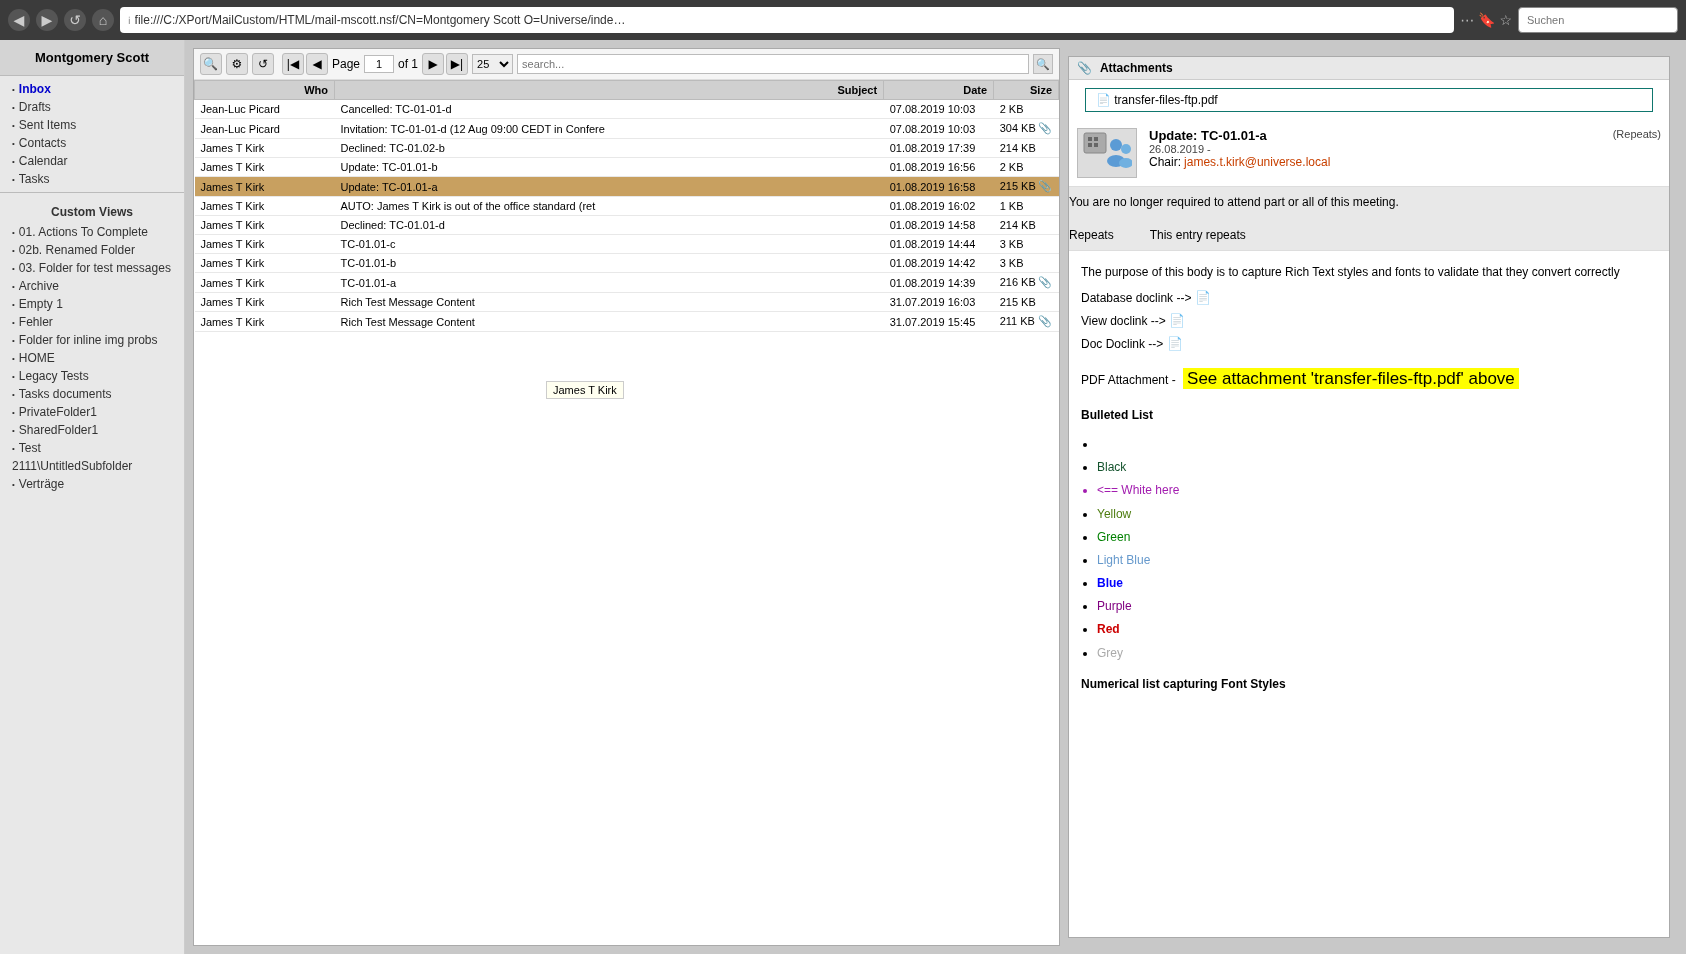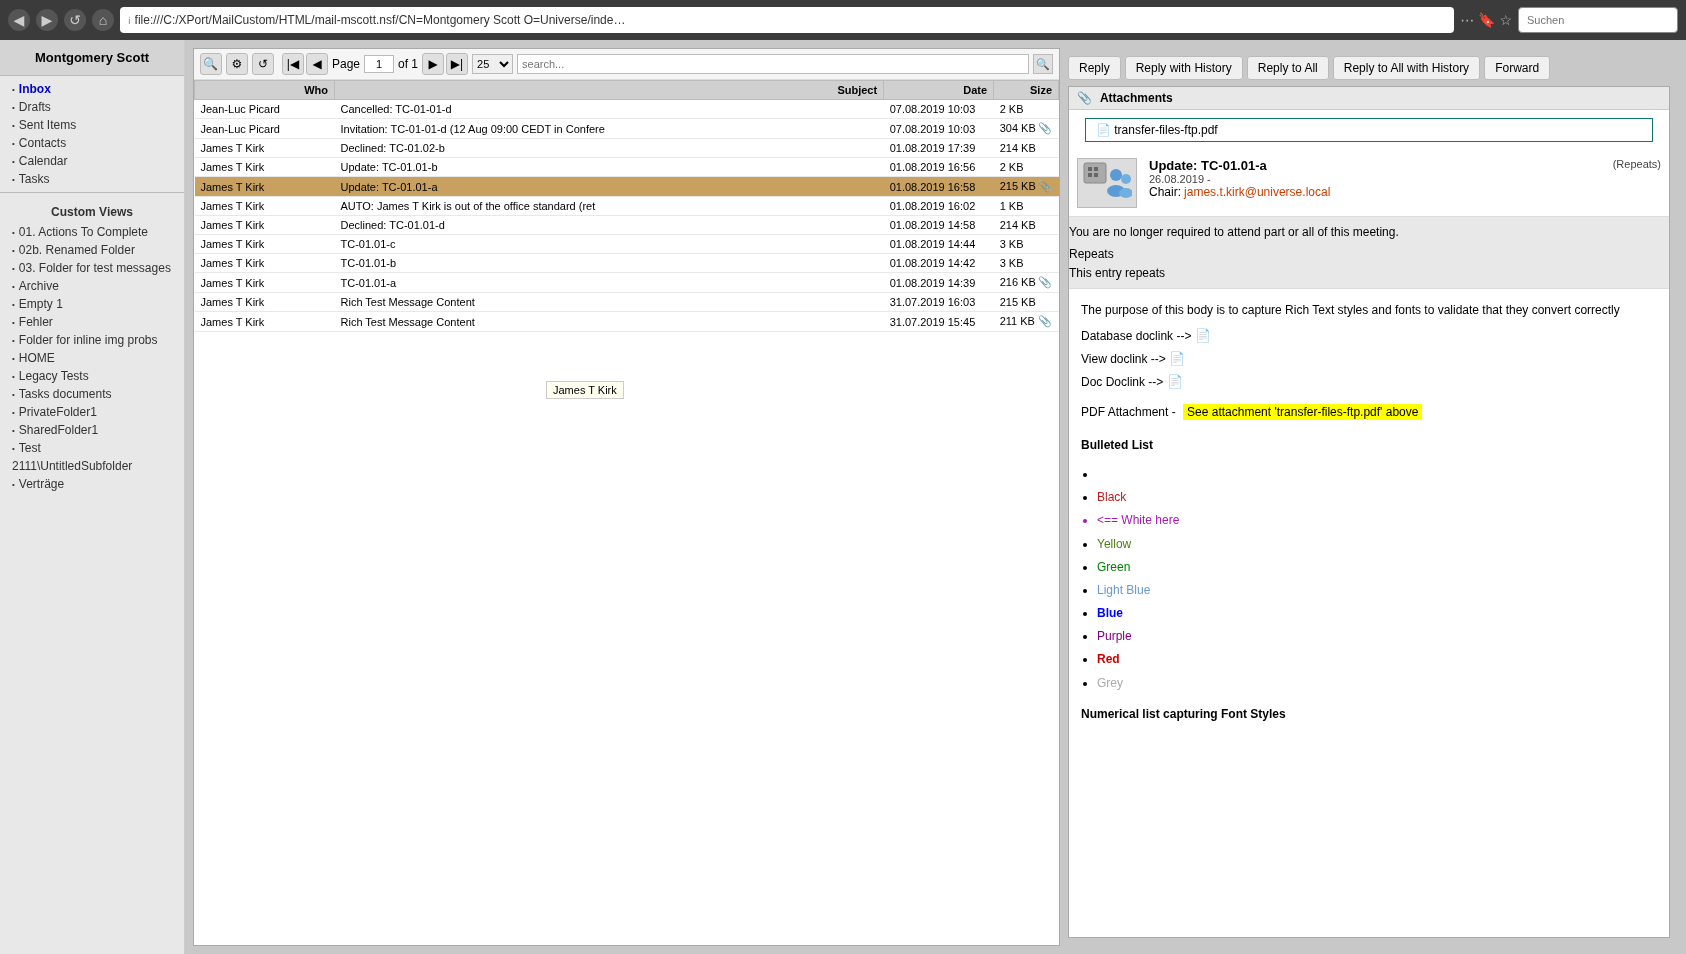--- a/index.html
+++ b/index.html
@@ -281,38 +281,38 @@
     .meeting-repeats { font-size: 11px; color: #444; float: right; }
     .meeting-chair { font-size: 11px; }
     .meeting-chair-email { color: #c84000; }
 
     .notice-box {
       background: #e8e8e8;
       padding: 8px 0;
       font-size: 12px;
       border-bottom: 1px solid #ddd;
     }
-    .notice-row { display: flex; gap: 5px; font-size: 11px; margin-top: 8px; flex-direction: column; }
+    .notice-row { display: flex; gap: 36px; font-size: 11px; margin-top: 19px; }
 
     .email-body {
       padding: 12px;
       font-size: 12px;
       line-height: 1.6;
     }
     .email-body p { margin-bottom: 6px; }
     .doclink-row { display: flex; align-items: center; gap: 4px; margin: 2px 0; }
     .doc-icon { font-size: 13px; color: #aa8800; }
     .pdf-highlight {
       background: #ffff00;
       padding: 1px 4px;
-      font-size: 12px;
+      font-size: 17px;
     }
     .bulleted-list { margin: 8px 0 8px 16px; }
     .bulleted-list li { list-style: disc; padding: 2px 0; }
-    .color-black { color: #b91c1c; }
+    .color-black { color: #14532d; }
     .color-yellow { color: #4d7c0f; }
     .color-green { color: #008000; }
     .color-lightblue { color: #6699cc; }
     .color-blue { color: #0000ff; font-weight: bold; }
     .color-purple { color: #800080; }
     .color-red { color: #cc0000; font-weight: bold; }
     .color-grey { color: #aaaaaa; }
     .numerical-list { margin: 8px 0 8px 24px; }
     .numerical-list li { list-style: decimal; padding: 2px 0; }
     .section-header { font-weight: bold; margin: 10px 0 4px; }
@@ -546,27 +546,20 @@
                   <td class="col-size">211 KB<span class="attachment-icon"> 📎</span></td>
                 </tr>
               </tbody>
           </table>
         </div>
 
         <div class="tooltip-box">James T Kirk</div>
       </div>
 
       <div class="right-panel">
-        <div class="action-buttons">
-          <button class="action-btn">Reply</button>
-          <button class="action-btn">Reply with History</button>
-          <button class="action-btn">Reply to All</button>
-          <button class="action-btn">Reply to All with History</button>
-          <button class="action-btn">Forward</button>
-        </div>
 
         <div class="email-view">
 
           <div class="attachments-bar">
             <span>📎</span>
             <span class="attachments-label">Attachments</span>
           </div>
           <div style="margin: 4px 8px;">
             <div class="attachment-file">
               <span>📄 </span>

